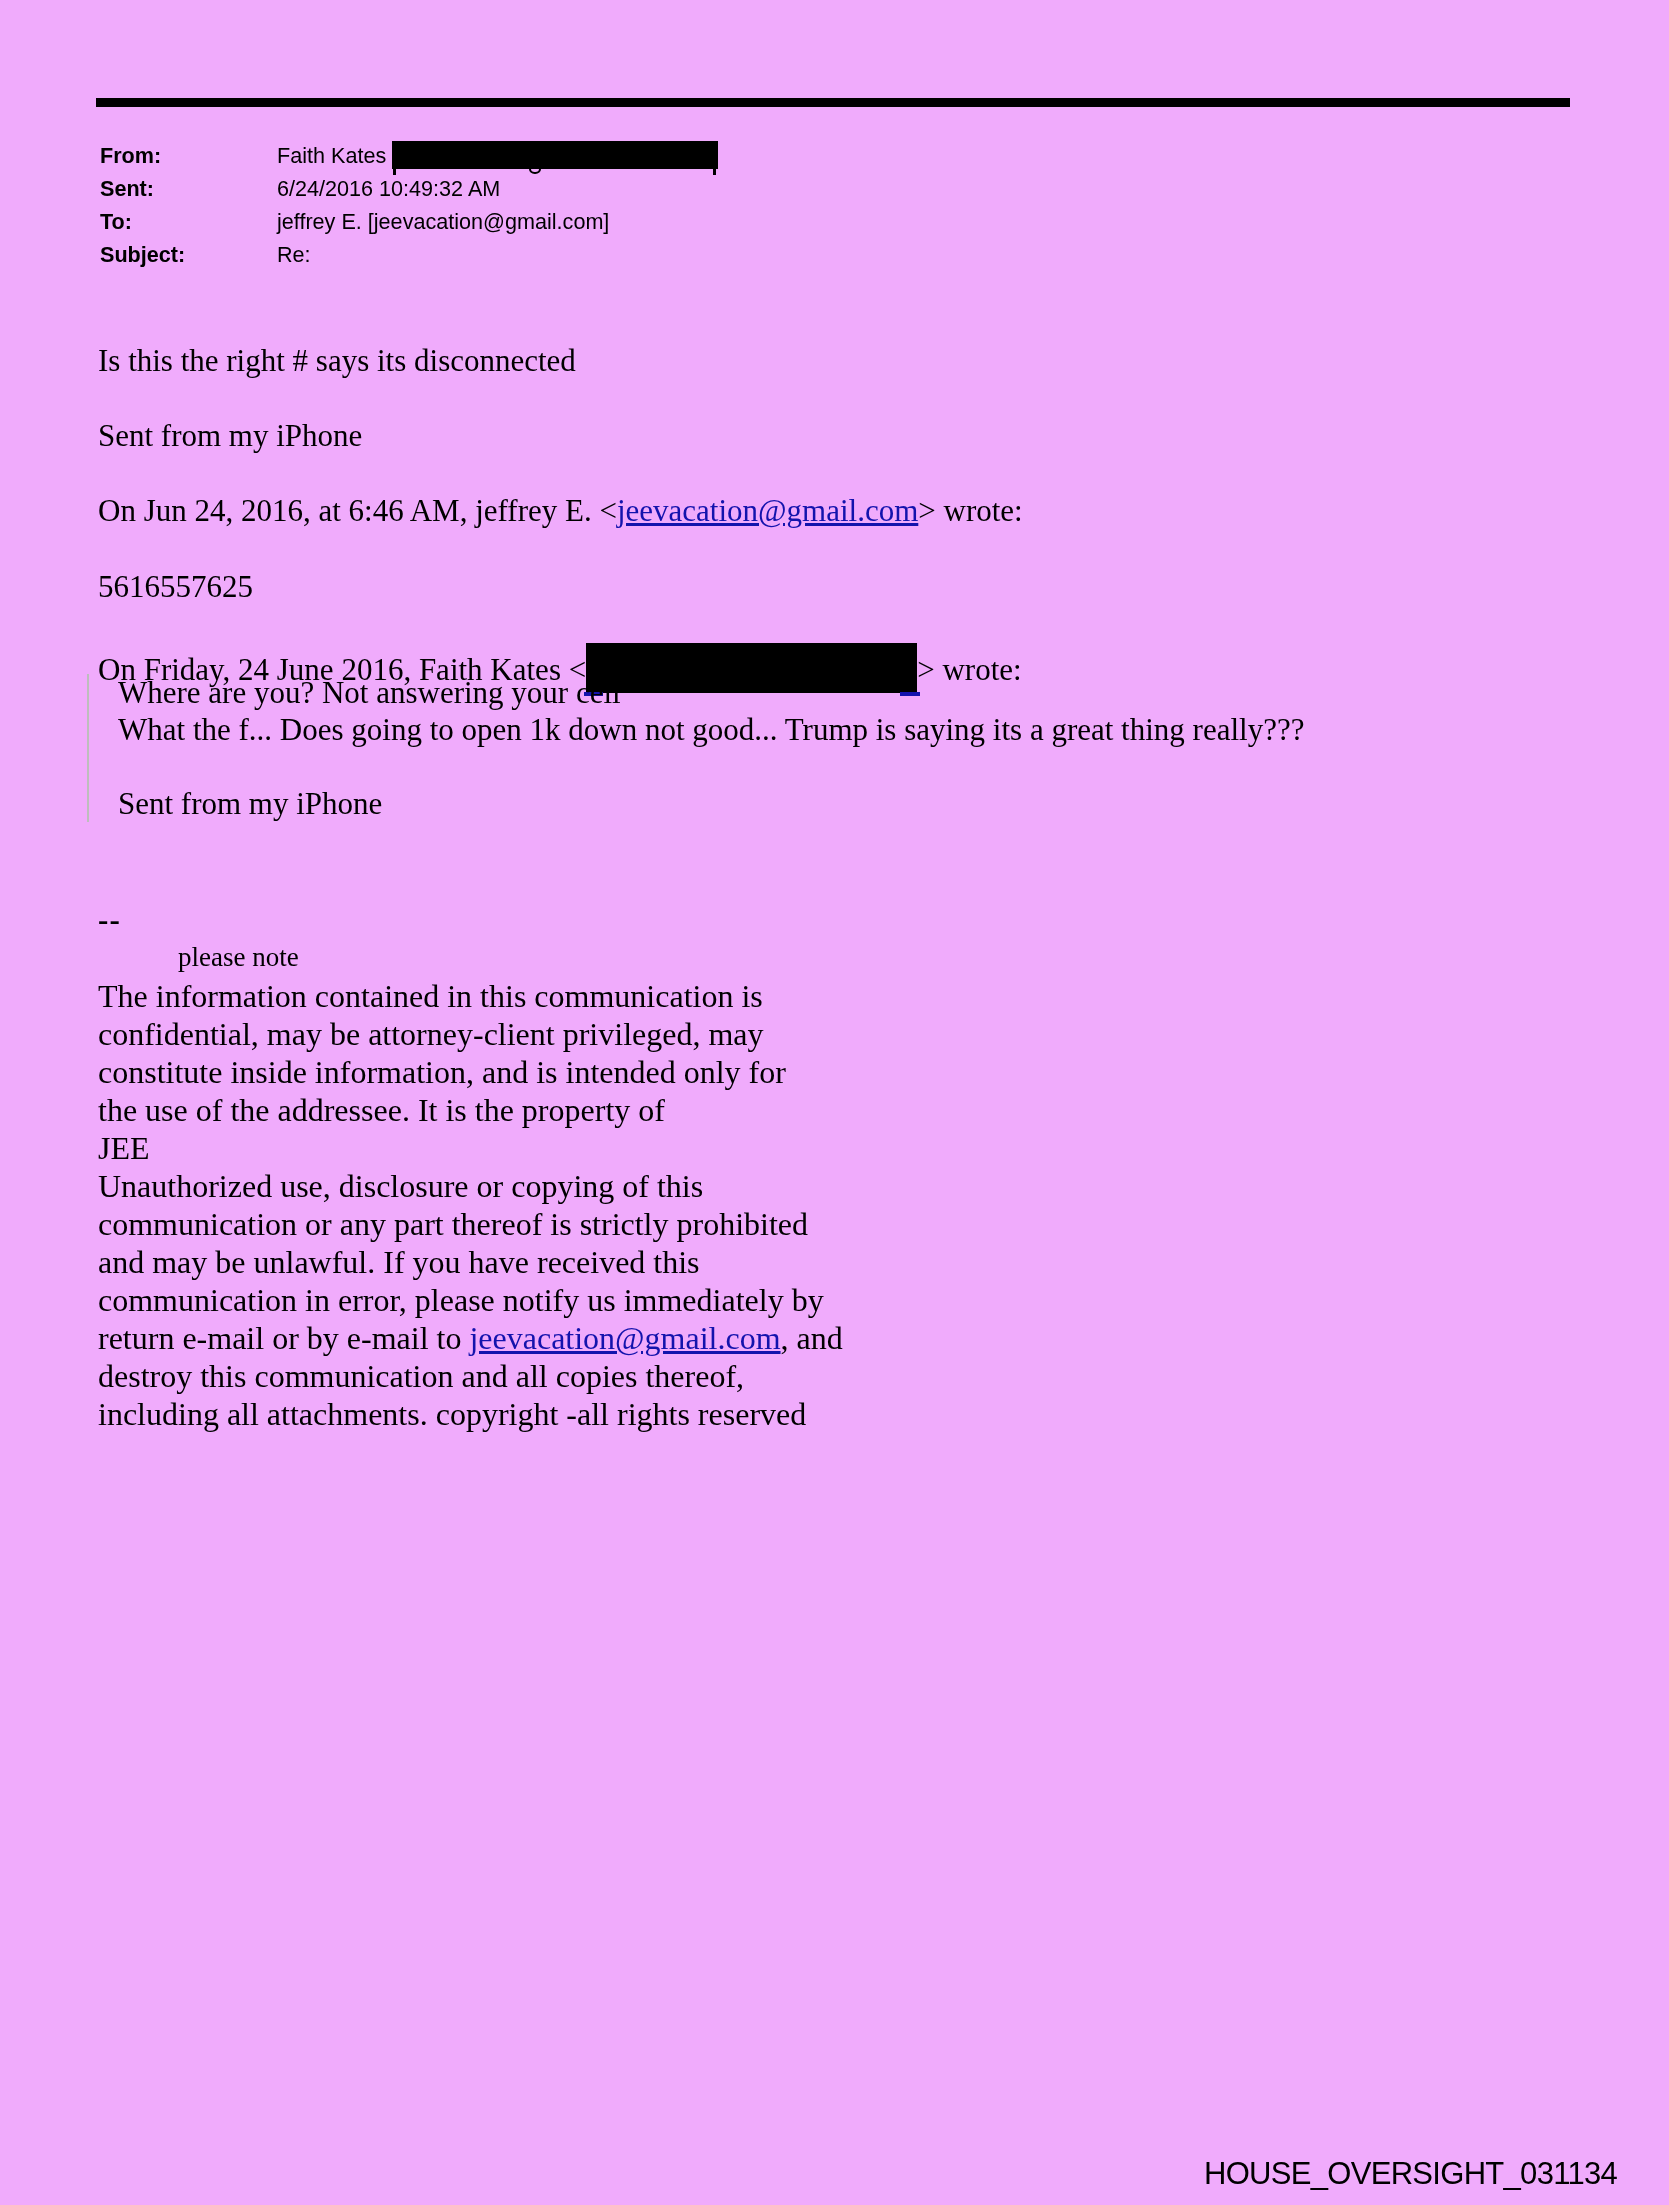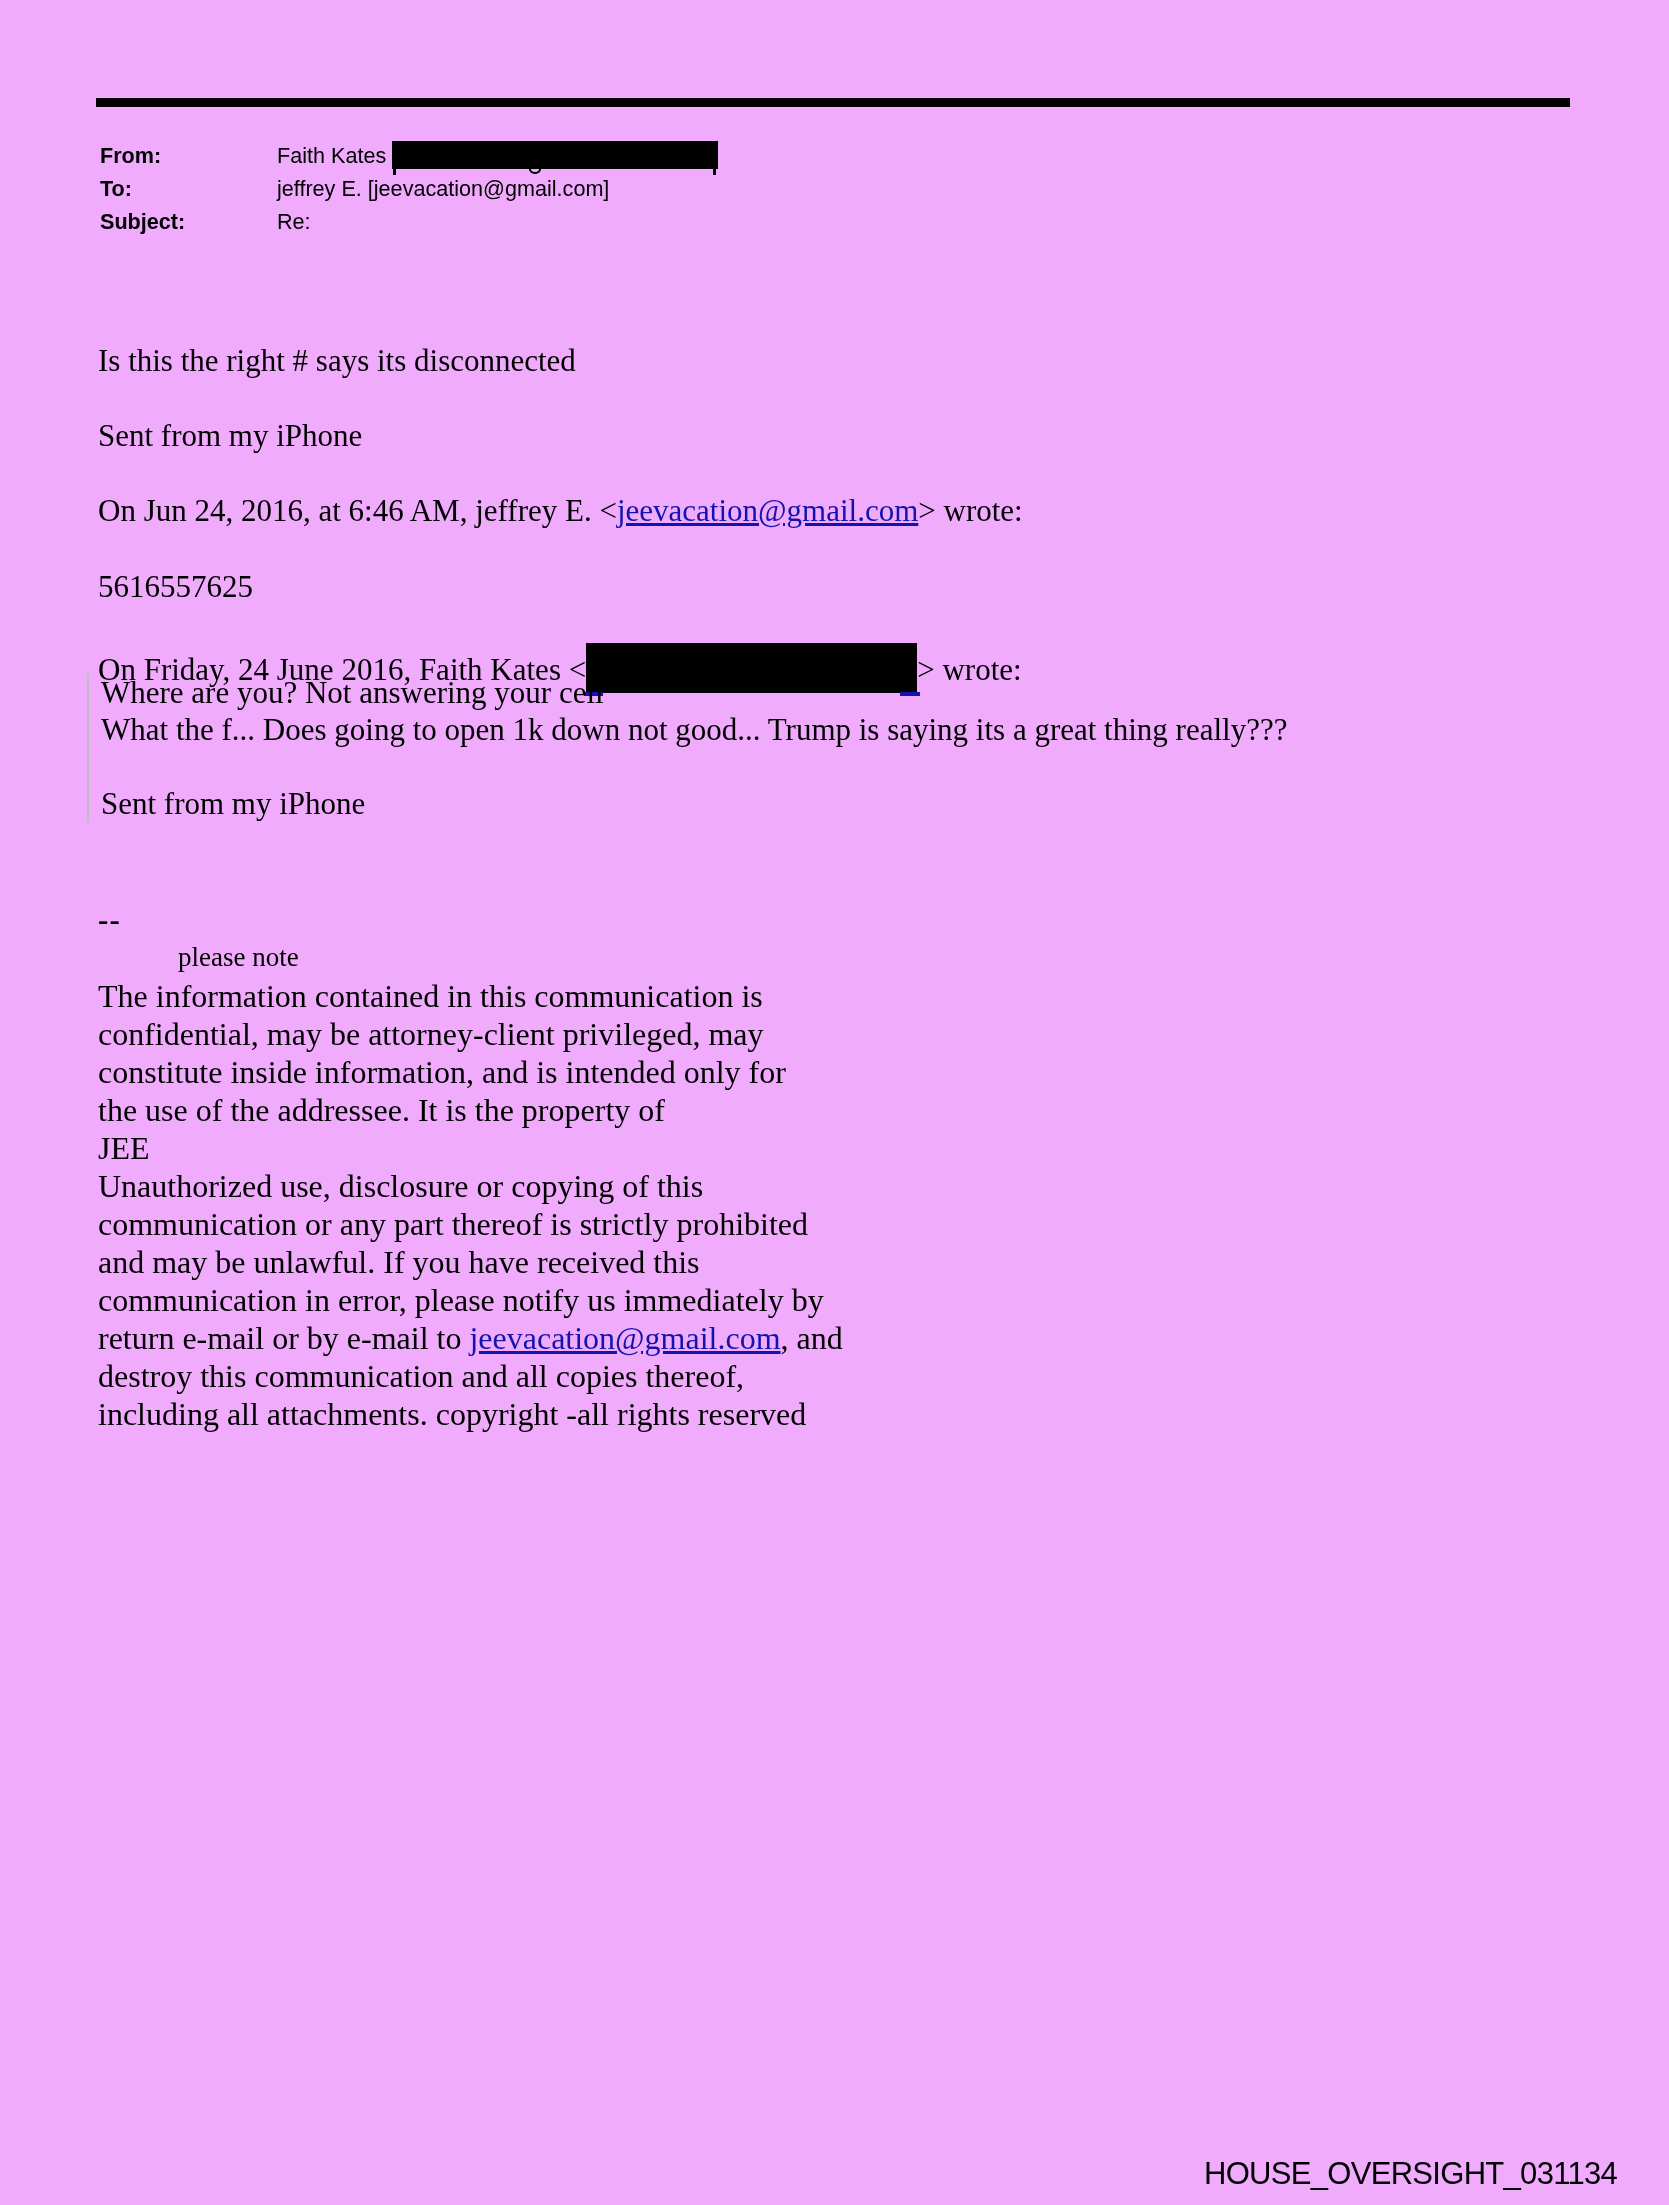--- a/index.html
+++ b/index.html
@@ -80,21 +80,21 @@
     width: 19.6px; height: 3.3px; background: var(--link, #1313ad);
   }
   .redaction-quote::after {      
     content: ""; position: absolute; right: -2.6px; bottom: -2.6px;
     width: 19.6px; height: 3.3px; background: var(--link, #1313ad);
   }
   .quote-block {
     position: absolute;
     left: 87px; top: 674px;
     border-left: 2.6px solid var(--quote_bar, #bdbdbd);
-    padding-left: 12px;
+    padding-left: 29px;
     font-size: 31px;
     line-height: 37px;
     white-space: nowrap;
   }
   .qline { min-height: 37px; }
   
   .sig-sep {
     position: absolute;
     left: 98px; top: 901px;
     font-size: 31px; line-height: 37px;
@@ -127,20 +127,24 @@
 <body>
 
 <div class="page">
 
   <div class="top-rule"></div>
 
   <div class="email-header">
     <div class="hrow">
       <span class="hlabel">From:</span>
       <span class="hvalue"><span>Faith Kates</span>&nbsp;<span class="redaction-from"><i class="remnant-g"></i></span></span>
+    </div>
+    <div class="hrow">
+      <span class="hlabel">Sent:</span>
+      <span class="hvalue">6/24/2016 10:49:32 AM</span>
     </div>
     <div class="hrow">
       <span class="hlabel">To:</span>
       <span class="hvalue">jeffrey E. [jeevacation@gmail.com]</span>
     </div>
     <div class="hrow">
       <span class="hlabel">Subject:</span>
       <span class="hvalue">Re:</span>
     </div>
   </div>

